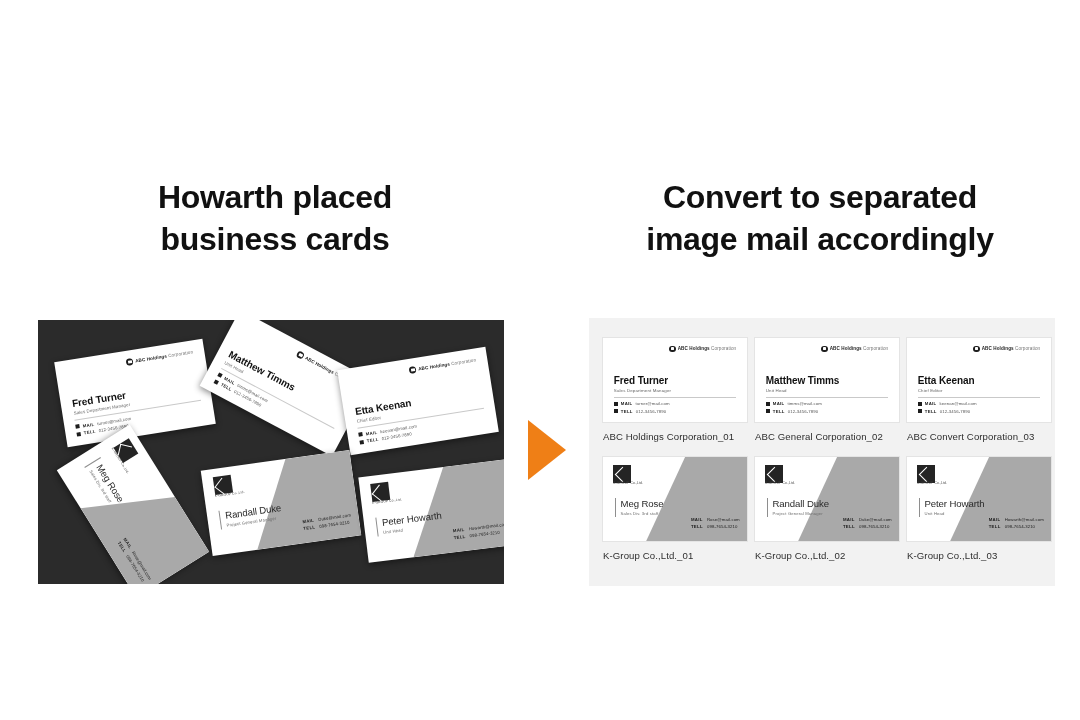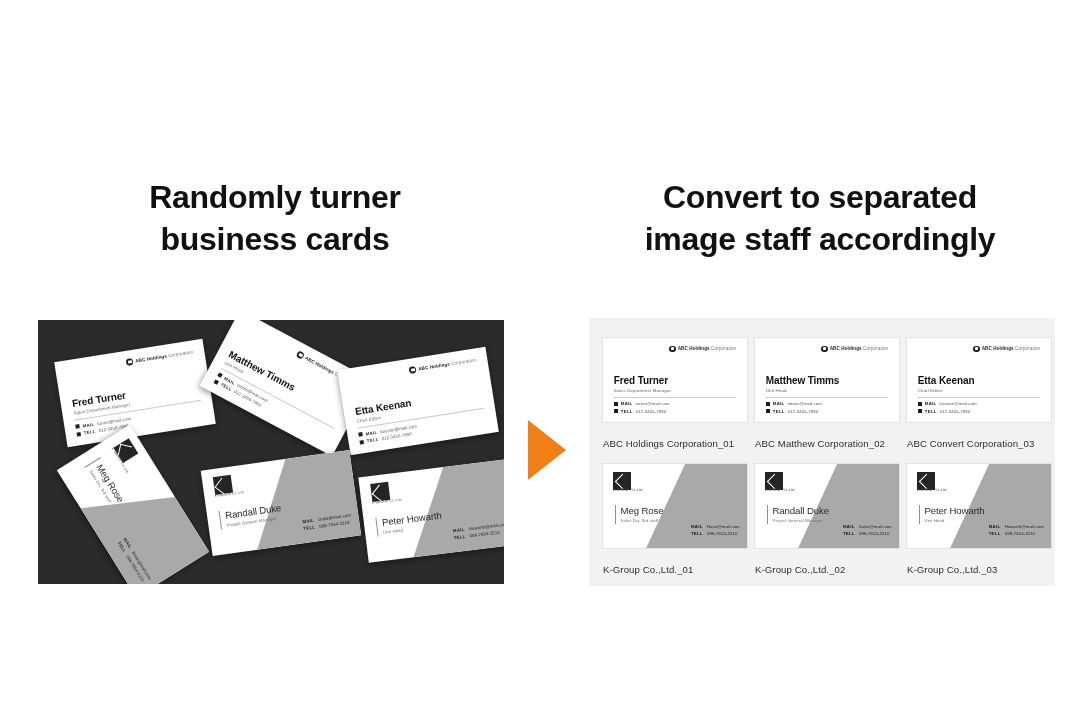--- a/index.html
+++ b/index.html
@@ -79,21 +79,21 @@
   .grid-cell { width: 144px; }
   .grid-cell .thumb {
     width: 144px;
     height: 84px;
     position: relative;
     overflow: hidden;
     background: #ffffff;
     box-shadow: 0 0 0 1px #e4e4e4;
   }
   .grid-cell .caption {
-    margin-top: 16px;
+    margin-top: 9px;
     font-size: 9.6px;
     line-height: 12px;
     color: #2e2e2e;
     letter-spacing: 0.1px;
     white-space: nowrap;
   }
 
   
   .card {
     background: #ffffff;
@@ -286,25 +286,25 @@
   #scat-0 { left: 22px;  top: 30px;  transform: rotate(-9deg); }
   #scat-1 { left: 173px; top: 20px;  transform: rotate(28deg); }
   #scat-2 { left: 305px; top: 38px;  transform: rotate(-9deg); }
   #scat-3 { left: 20px;  top: 148px; transform: rotate(58deg); }
   #scat-4 { left: 168px; top: 140px; transform: rotate(-8deg); }
   #scat-5 { left: 325px; top: 148px; transform: rotate(-7deg); }
 </style>
 </head>
 <body>
 
-<div class="heading" id="heading-left">Randomly turner
+<div class="heading" id="heading-left">Howarth placed
 business cards</div>
 
 <div class="heading" id="heading-right">Convert to separated
-image staff accordingly</div>
+image mail accordingly</div>
 
 <div id="scatter-stage">
 
   <div class="card abc scatter-card" id="scat-0">
     <div class="logo-row">
       <div class="logo-mark"></div>
       <div class="logo-brand"><span>ABC Holdings</span> <span class="light">Corporation</span></div>
     </div>
     <div class="person">
       <div class="name">Fred Turner</div>
@@ -486,21 +486,21 @@
               <span class="lab">MAIL</span>
               <span class="val">timms@mail.com</span>
             </div>
             <div class="line">
               <span class="sq"></span>
               <span class="lab">TELL</span>
               <span class="val">012-3456-7890</span>
             </div>
           </div>
         </div>
-        <div class="caption">ABC Matthew Corporation_02</div>
+        <div class="caption">ABC General Corporation_02</div>
       </div>
 
       <div class="grid-cell">
         <div class="thumb card abc">
           <div class="logo-row">
             <div class="logo-mark"></div>
             <div class="logo-brand"><span>ABC Holdings</span> <span class="light">Corporation</span></div>
           </div>
           <div class="person">
             <div class="name">Etta Keenan</div>

